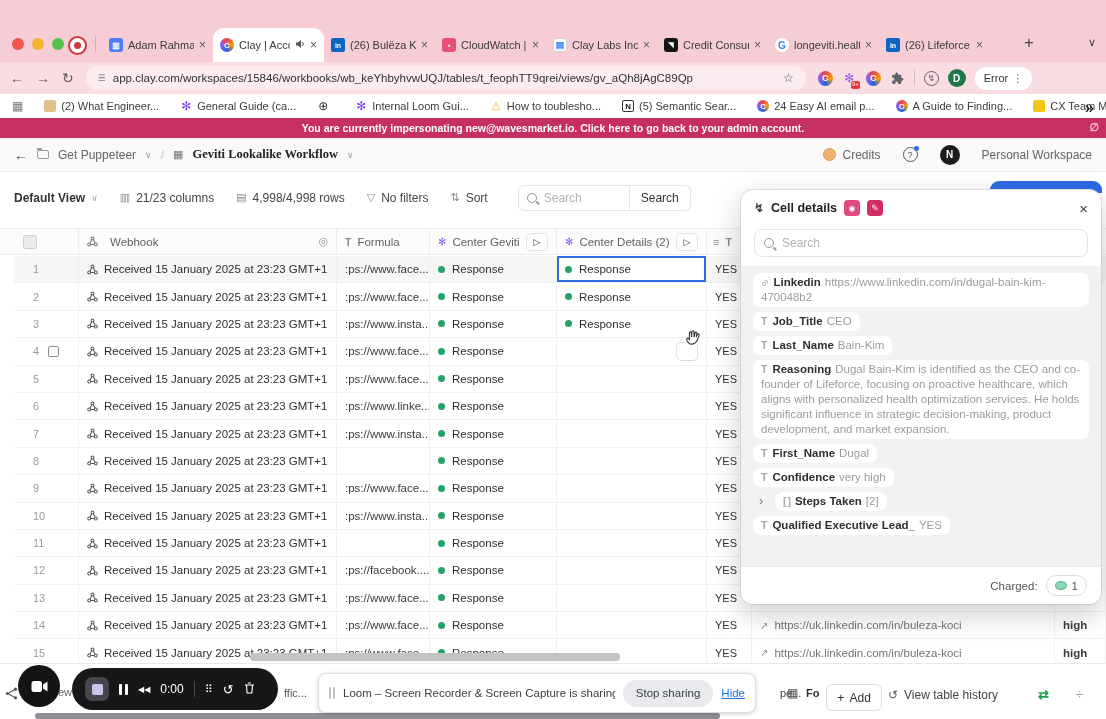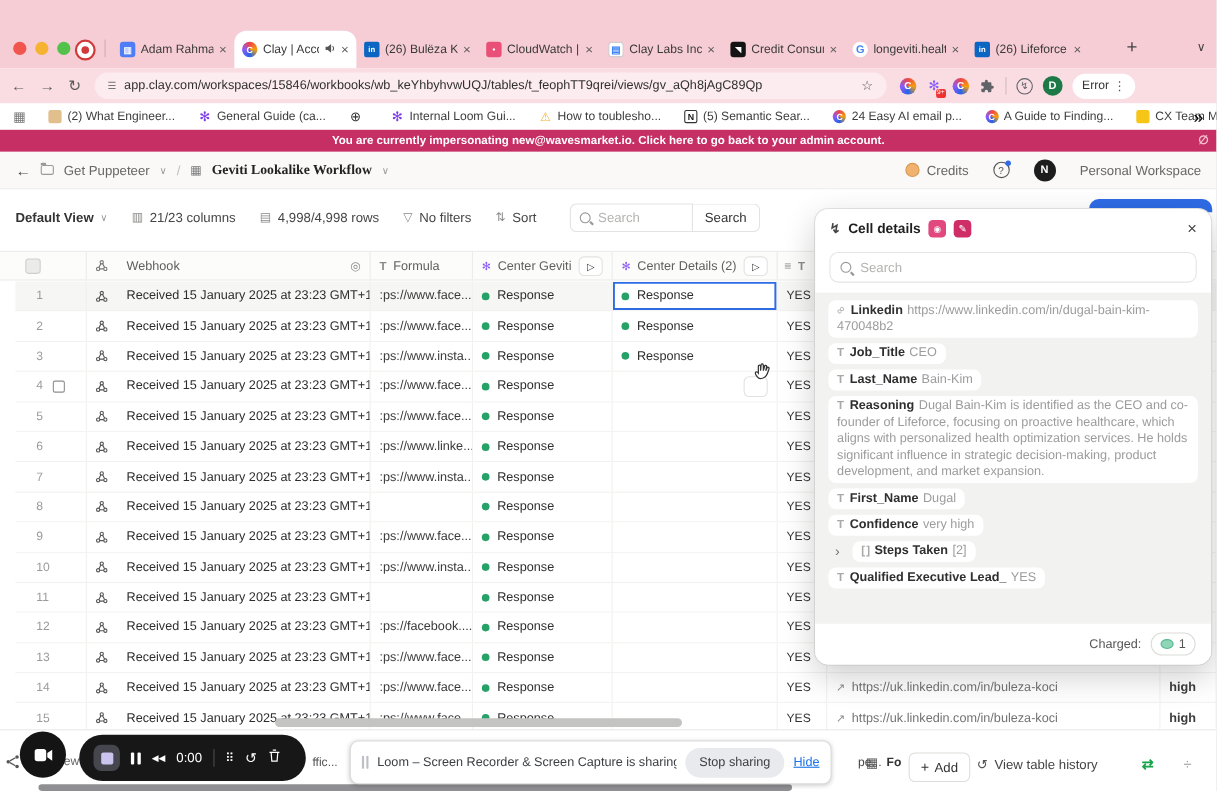--- a/index.html
+++ b/index.html
@@ -97,21 +97,21 @@
   .searchbox{width:112px;height:26px;border:1px solid #e3e3e1;border-radius:6px 0 0 6px;display:flex;align-items:center;gap:7px;padding:0 8px;box-sizing:border-box;}
   .mag{width:8px;height:8px;border:1.5px solid #999;border-radius:50%;position:relative;flex:none;}
   .mag::after{content:"";position:absolute;width:4px;height:1.5px;background:#999;transform:rotate(45deg);right:-4px;bottom:-2px;}
   .ph{color:#b3b3b1;}
   .searchbtn{height:26px;border:1px solid #e3e3e1;border-left:none;border-radius:0 6px 6px 0;display:flex;align-items:center;padding:0 11px;color:#333;font-weight:500;box-sizing:border-box;}
 
   
   .thead{position:absolute;top:228px;left:0;right:0;height:27px;display:flex;border-top:1px solid #ececea;border-bottom:1px solid #ececea;background:#fcfcfb;font-size:11.5px;color:#5f5f5f;padding-left:14px;box-sizing:border-box;}
   .hc{display:flex;align-items:center;gap:6px;padding:0 8px;border-right:1px solid #ececea;box-sizing:border-box;overflow:hidden;white-space:nowrap;}
   .w-gutter{width:65px;padding:0;}
-  .w-webhook{width:258px;gap:11px;}
+  .w-webhook{width:258px;}
   .w-formula{width:93px;}
   .w-cd1{width:127px;}
   .w-cd2{width:150px;}
   .w-yes{width:45px;padding:0 6px;}
   .w-link{width:303px;padding-left:32px;}
   .w-quality{width:51px;padding:0 6px;border-right:none;}
   .cbx{width:12px;height:12px;border:1px solid #cfcfcd;background:#ebebe9;border-radius:3px;margin-left:9px;}
   .ticon{color:#8a8a88;font-weight:700;font-size:10.5px;}
   .sparkle{color:#8b5cf6;font-size:10px;}
   .gear{margin-left:auto;color:#8a8a88;font-size:11px;}

